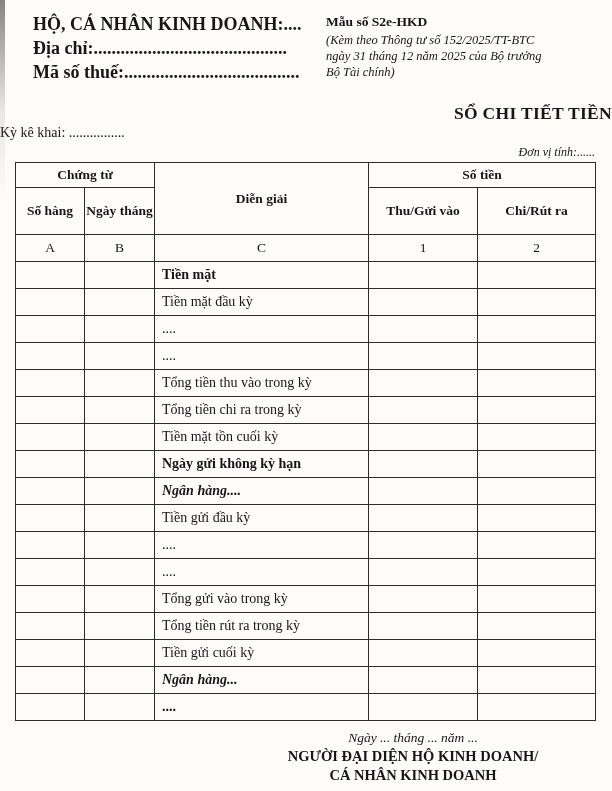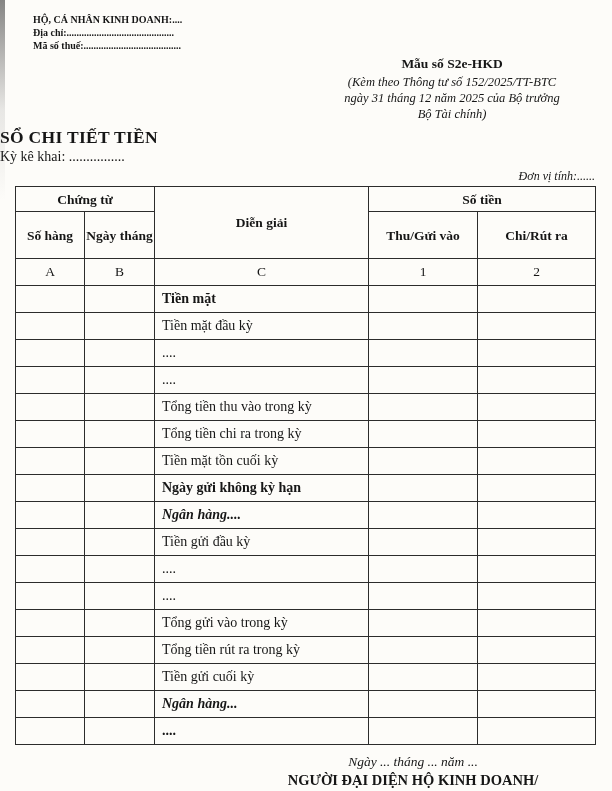--- a/index.html
+++ b/index.html
@@ -13,27 +13,27 @@
   }
   .page { position: absolute; inset: 0; }
   .scan-edge {
     position: absolute; left: 0; top: 0; width: 5px; height: 200px;
     background: linear-gradient(180deg, rgba(35,35,35,.55), rgba(110,110,110,.15) 55%, rgba(0,0,0,0));
   }
   .top-row {
     display: flex; justify-content: space-between;
     padding: 13px 34px 0 33px;
   }
-  .left-block { font-weight: bold; font-size: 10px; line-height: 1.32; white-space: nowrap; }
-  .right-block { width: 252px; text-align: center; font-size: 12.5px; line-height: 1.3; margin-top: 42px; }
+  .left-block { font-weight: bold; font-size: 18px; line-height: 1.32; white-space: nowrap; }
+  .right-block { width: 252px; text-align: left; font-size: 12.5px; line-height: 1.3; }
   .form-no { font-weight: bold; font-size: 13.5px; margin-bottom: 1px; }
   .note { font-style: italic; }
   .doc-title {
-    text-align: left; font-weight: bold; font-size: 17.5px;
-    margin-top: 5px; letter-spacing: .3px;
+    text-align: right; font-weight: bold; font-size: 17.5px;
+    margin-top: 19px; letter-spacing: .3px;
   }
   .doc-subtitle { text-align: left; font-size: 14px; margin-top: 1px; }
   .unit-line {
     text-align: right; font-style: italic; font-size: 12px;
     margin: 4px 17px 2px 0;
   }
   table.main {
     border-collapse: collapse; table-layout: fixed;
     margin-left: 15px; width: 580px;
   }

